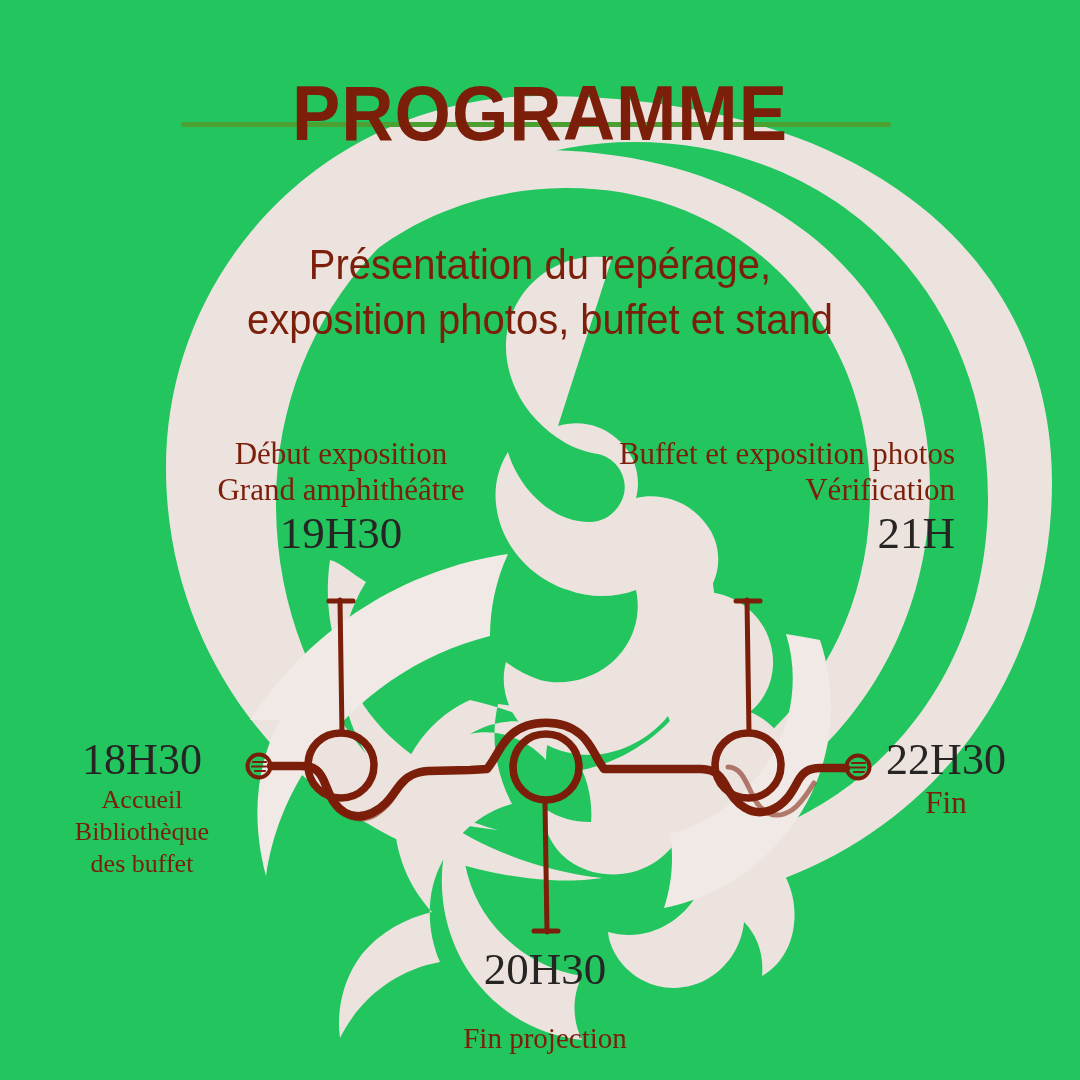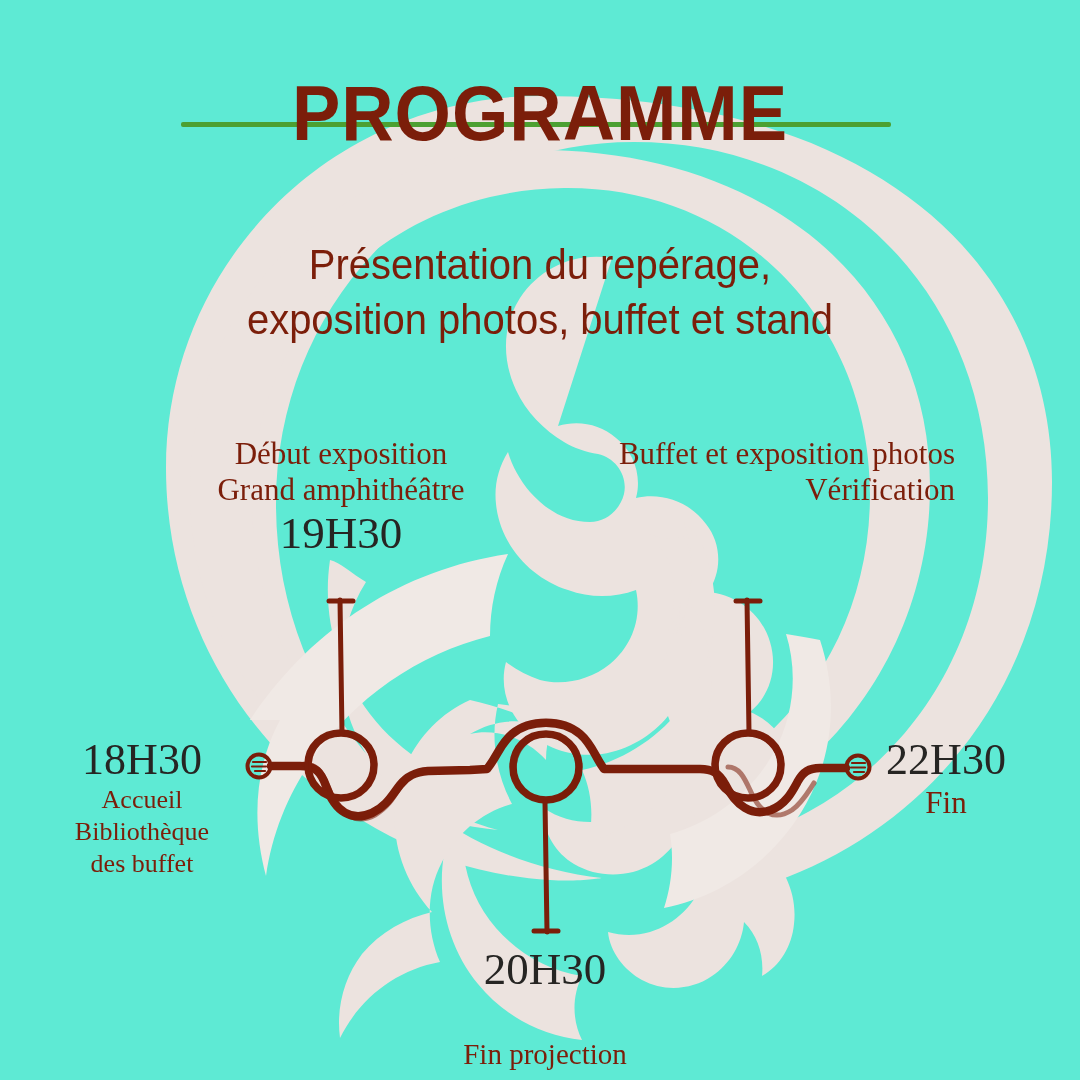--- a/index.html
+++ b/index.html
@@ -13,21 +13,21 @@
     font-family: "Liberation Serif", serif;
     overflow: hidden;
     position: relative;
   }
 
   #poster {
     position: absolute;
     left: 0; top: 0;
     width: 1080px;
     height: 1080px;
-    background: #5eead4;
+    background: #22c55e;
     overflow: hidden;
   }
 
   
   #bg-watermark {
     position: absolute;
     left: 0; top: 0;
     width: 1080px;
     height: 1080px;
     z-index: 0;
@@ -276,25 +276,26 @@
 
   <div class="tl-label" id="stop-19h30">
     <div class="tl-desc">Début exposition</div>
     <div class="tl-desc">Grand amphithéâtre</div>
     <div class="tl-time">19H30</div>
   </div>
 
   <div class="tl-label" id="stop-21h">
     <div class="tl-desc">Buffet et exposition photos</div>
     <div class="tl-desc">Vérification</div>
+    <div class="tl-time">21H</div>
   </div>
 
   <div class="tl-label" id="stop-20h30">
     <div class="tl-time">20H30</div>
-    <div class="tl-desc" style="margin-top:44px;">Fin projection</div>
+    <div class="tl-desc" style="margin-top:28px;">Fin projection</div>
   </div>
 
   <div class="tl-label" id="stop-18h30">
     <div class="tl-time">18H30</div>
     <div class="tl-desc">Accueil</div>
     <div class="tl-desc">Bibliothèque</div>
     <div class="tl-desc">des buffet</div>
   </div>
 
   <div class="tl-label" id="stop-22h30">

